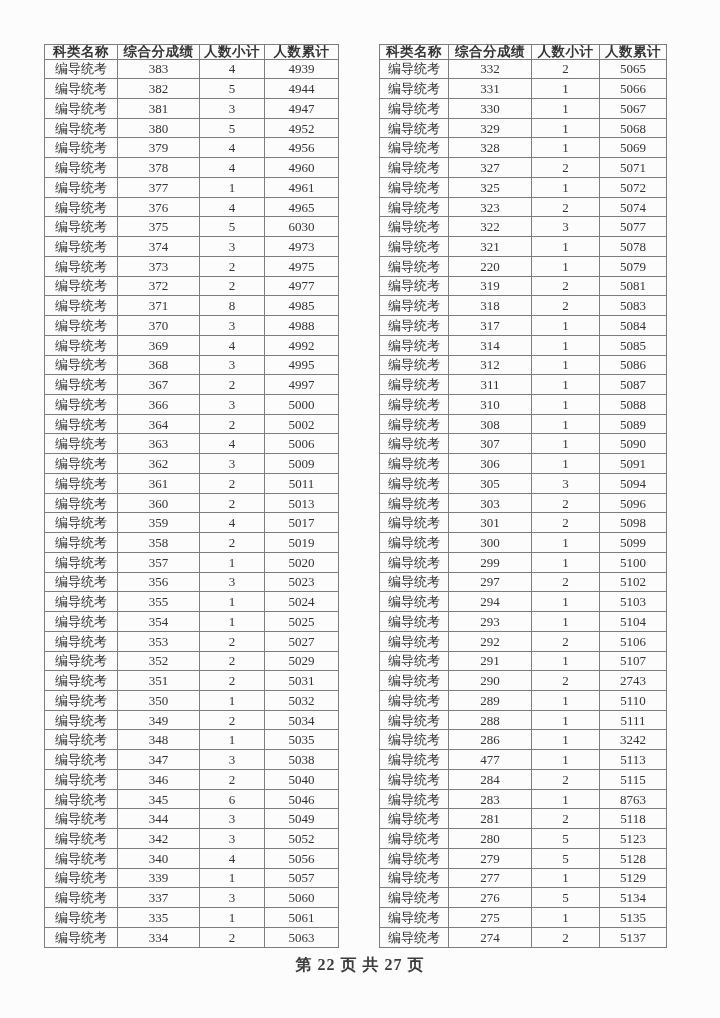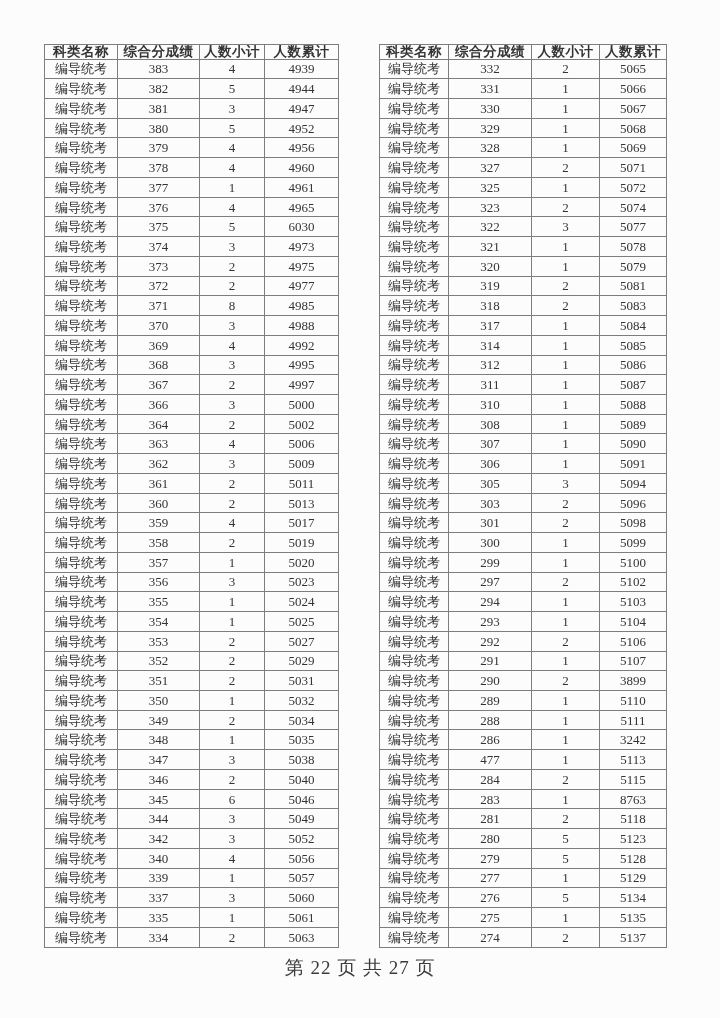--- a/index.html
+++ b/index.html
@@ -41,23 +41,24 @@
     font-weight: bold;
     font-size: 13.5px;
     letter-spacing: 0.5px;
   }
   .page-footer {
     position: absolute;
     top: 955px;
     left: 0;
     width: 100%;
     text-align: center;
-    font-size: 19px;
+    font-size: 16px;
     color: #3c3c3c;
     letter-spacing: 1px;
+    font-weight: bold;
   }
 </style>
 </head>
 <body>
 
 <div class="page">
 
   <table class="score-table left">
     <colgroup>
       <col style="width:73px">
@@ -418,21 +419,21 @@
           <td>5077</td>
         </tr>
         <tr>
           <td>编导统考</td>
           <td>321</td>
           <td>1</td>
           <td>5078</td>
         </tr>
         <tr>
           <td>编导统考</td>
-          <td>320</td>
+          <td>220</td>
           <td>1</td>
           <td>5079</td>
         </tr>
         <tr>
           <td>编导统考</td>
           <td>319</td>
           <td>2</td>
           <td>5081</td>
         </tr>
         <tr>
@@ -546,21 +547,21 @@
         <tr>
           <td>编导统考</td>
           <td>291</td>
           <td>1</td>
           <td>5107</td>
         </tr>
         <tr>
           <td>编导统考</td>
           <td>290</td>
           <td>2</td>
-          <td>3899</td>
+          <td>2743</td>
         </tr>
         <tr>
           <td>编导统考</td>
           <td>289</td>
           <td>1</td>
           <td>5110</td>
         </tr>
         <tr>
           <td>编导统考</td>
           <td>288</td>

